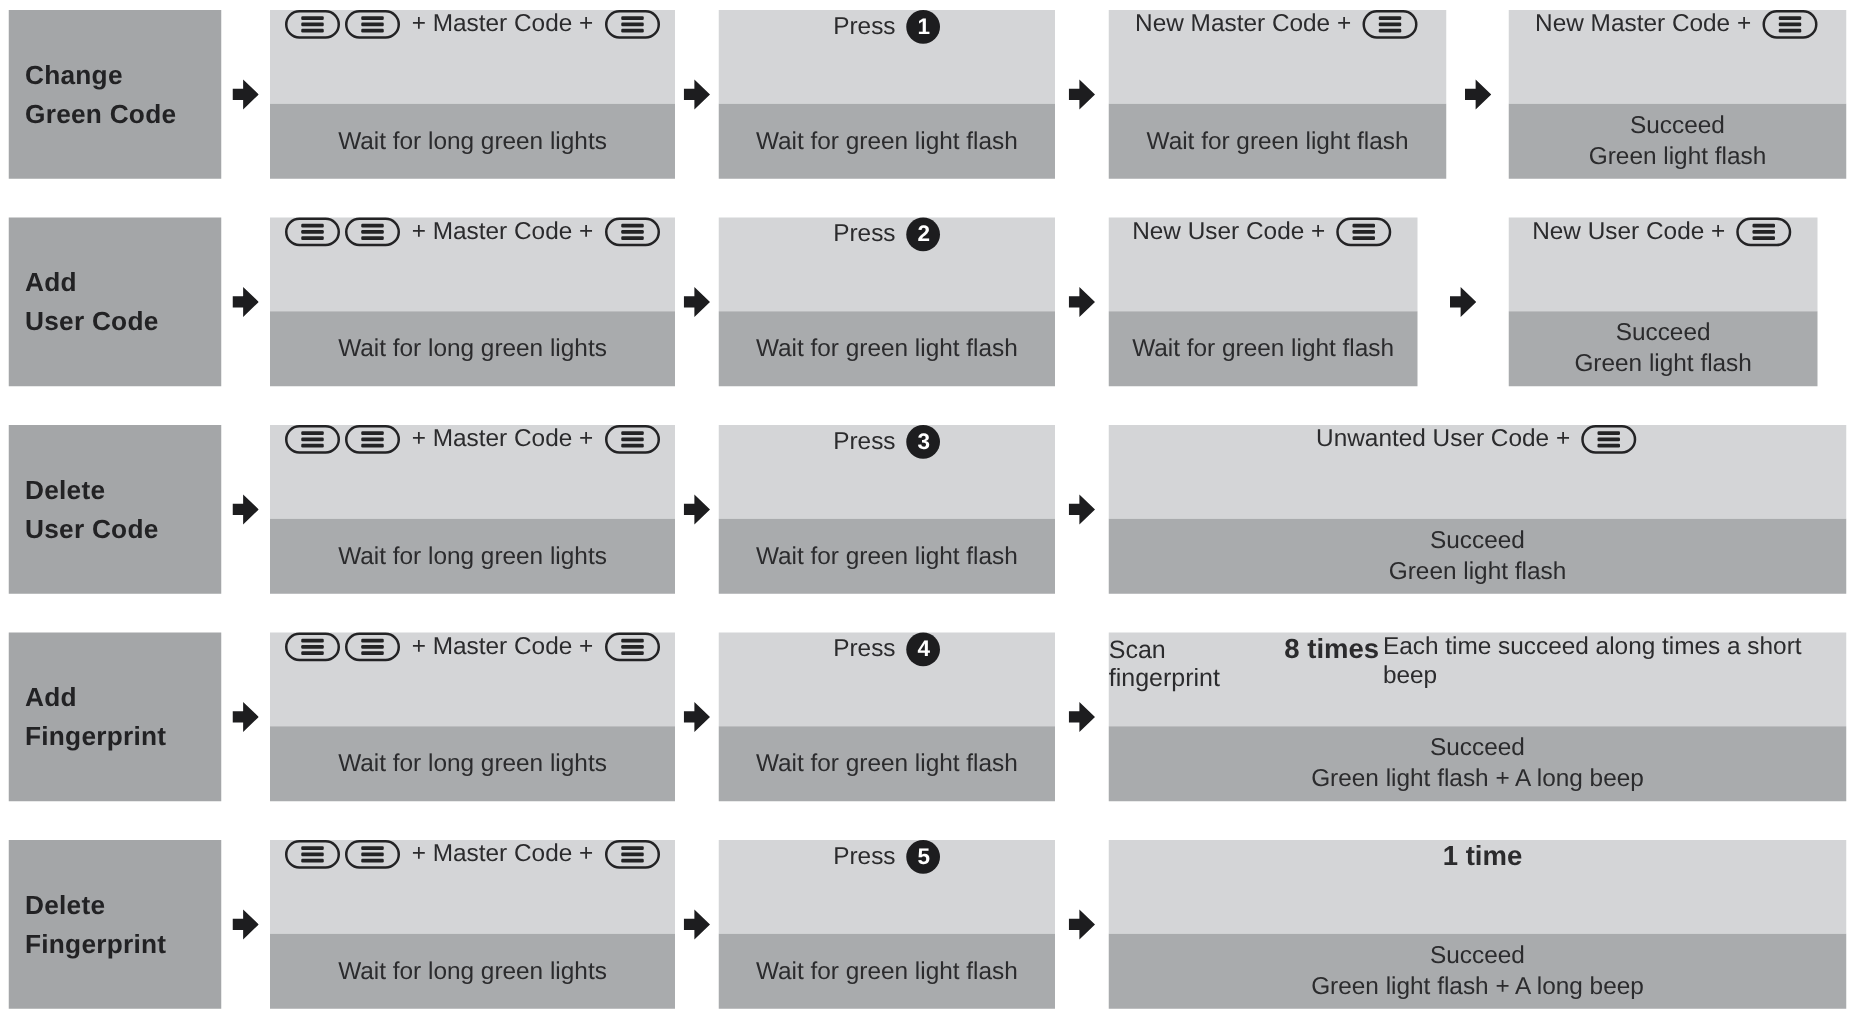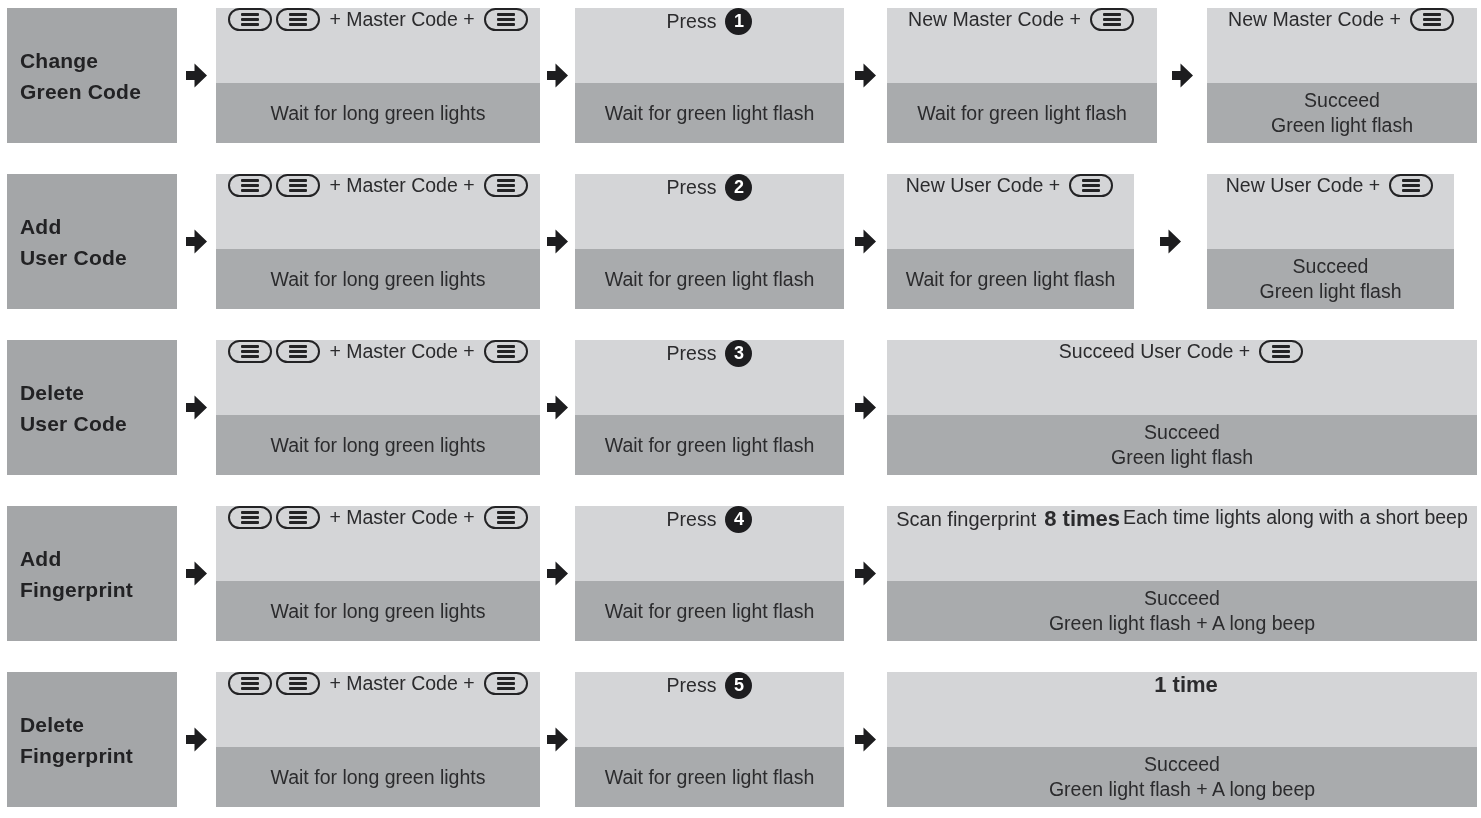--- a/index.html
+++ b/index.html
@@ -293,21 +293,21 @@
         <span>Wait for green light flash</span>
       </div>
     </div>
     <div class="gap" style="width:43px">
       <svg class="arrow" width="21" height="25" viewBox="0 0 21 25">
           <path d="M0 8 H8.5 V0.5 L21 12.5 L8.5 24.5 V17 H0 Z"></path>
         </svg>
     </div>
     <div class="step" style="width:590px">
       <div class="top">
-        <span class="t-tail">Succeed User Code +</span>
+        <span class="t-tail">Unwanted User Code +</span>
         <span class="pill">
             <i></i>
             <i></i>
             <i></i>
           </span>
       </div>
       <div class="bottom">
         <span>Succeed</span>
         <span>Green light flash</span>
       </div>
@@ -367,21 +367,21 @@
       <svg class="arrow" width="21" height="25" viewBox="0 0 21 25">
           <path d="M0 8 H8.5 V0.5 L21 12.5 L8.5 24.5 V17 H0 Z"></path>
         </svg>
     </div>
     <div class="step" style="width:590px">
       <div class="top two-line">
         <span class="line-baseline">
           <span>Scan fingerprint</span>
           <span class="big-bold">8 times</span>
         </span>
-        <span>Each time lights along with a short beep</span>
+        <span>Each time succeed along times a short beep</span>
       </div>
       <div class="bottom">
         <span>Succeed</span>
         <span>Green light flash + A long beep</span>
       </div>
     </div>
   </div>
 
   <div class="row r5">
     <div class="label-box">

